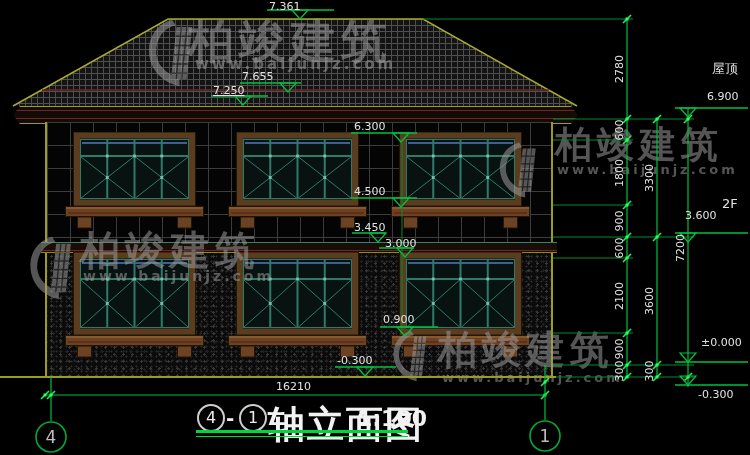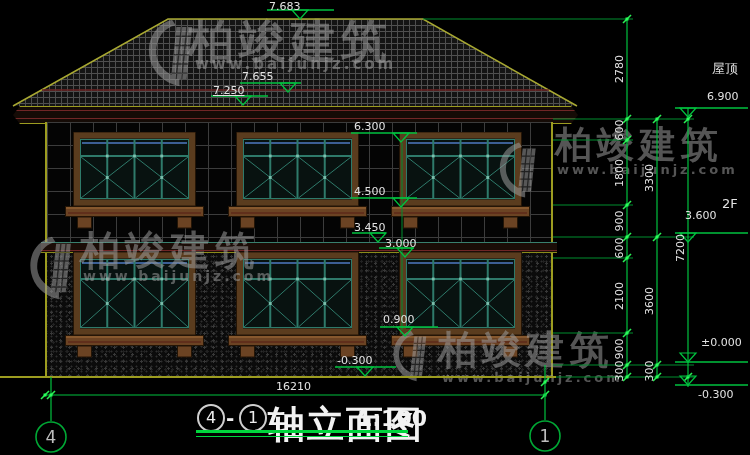--- a/index.html
+++ b/index.html
@@ -364,21 +364,21 @@
       <line x1="545" y1="365" x2="545" y2="420" stroke="#00c23f" stroke-width="1.2"></line>
       <circle cx="51" cy="437" r="15" fill="none" stroke="#00a835" stroke-width="1.6"></circle>
       <circle cx="545" cy="436" r="15" fill="none" stroke="#00a835" stroke-width="1.6"></circle>
       <line x1="47" y1="399" x2="55" y2="391" stroke="#2bee55" stroke-width="1.6"></line>
       <rect x="49.5" y="393.5" width="3" height="3" fill="#27ff5a"></rect>
       <line x1="541" y1="386" x2="549" y2="378" stroke="#2bee55" stroke-width="1.6"></line>
       <rect x="543.5" y="380.5" width="3" height="3" fill="#27ff5a"></rect>
     </svg>
 
   <div id="annotations">
-      <div class="ann" style="left: 269px; top: 1px;">7.683</div>
+      <div class="ann" style="left: 269px; top: 1px;">7.361</div>
       <div class="ann" style="left: 242px; top: 71px;">7.655</div>
       <div class="ann" style="left: 213px; top: 85px; text-decoration: underline;">7.250</div>
       <div class="ann" style="left: 354px; top: 121px;">6.300</div>
       <div class="ann" style="left: 354px; top: 186px;">4.500</div>
       <div class="ann" style="left: 354px; top: 222px;">3.450</div>
       <div class="ann" style="left: 385px; top: 238px;">3.000</div>
       <div class="ann" style="left: 383px; top: 314px;">0.900</div>
       <div class="ann" style="left: 337px; top: 355px;">-0.300</div>
       <div class="ann cjk" style="left: 712px; top: 62px;">屋顶</div>
       <div class="ann" style="left: 707px; top: 91px;">6.900</div>

